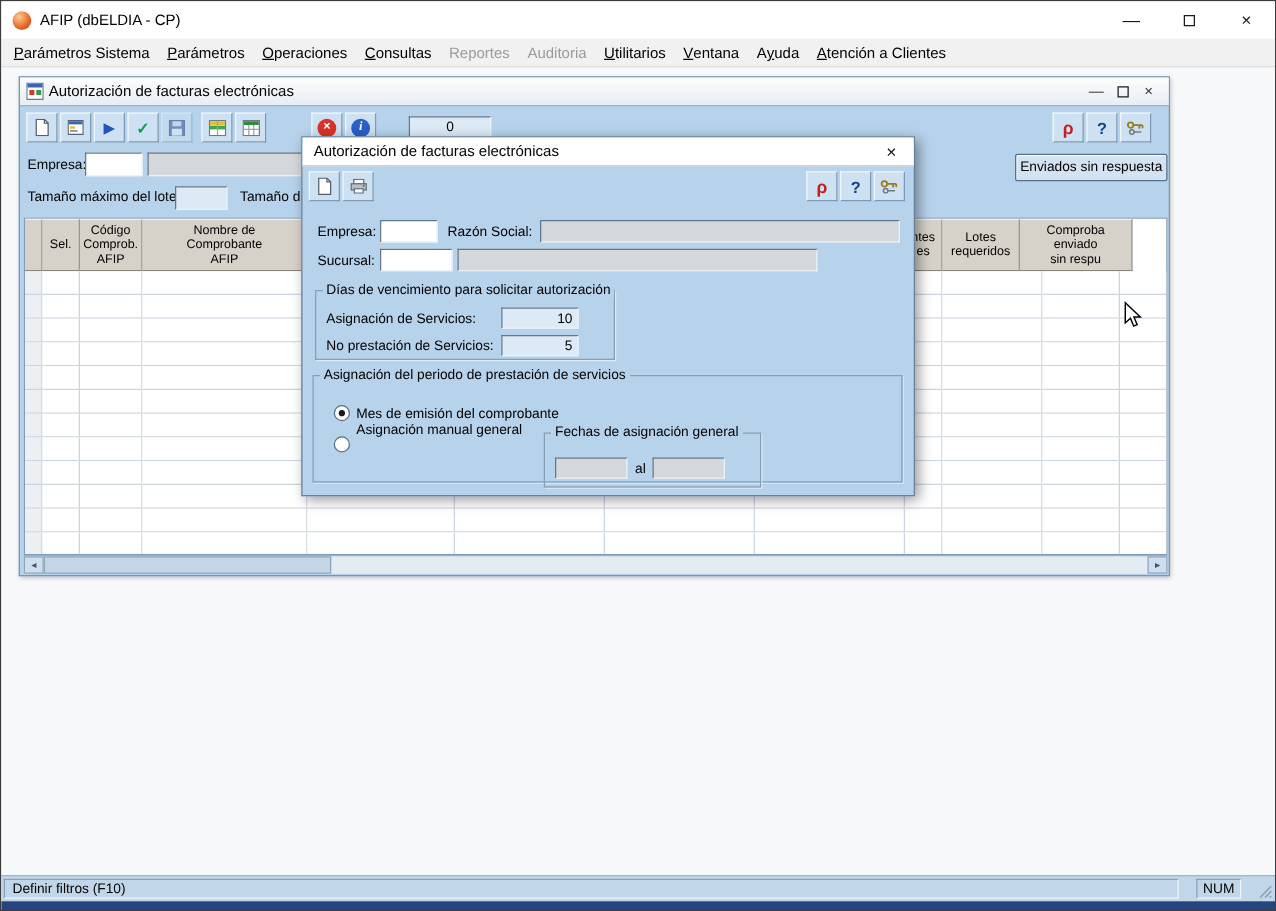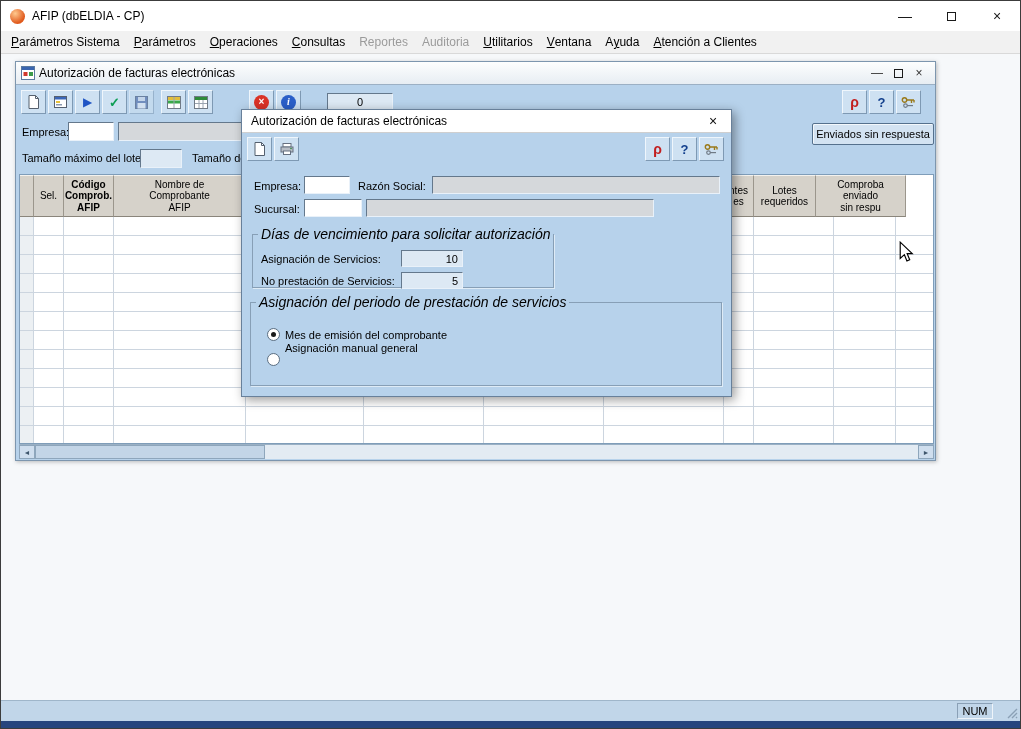--- a/index.html
+++ b/index.html
@@ -65,21 +65,21 @@
   .sb-thumb{width:230px;flex:none;background:#c3d5e7;border:1px solid #8ea6bc;}
   .sb-spacer{flex:1;}
 
   
   .dialog{position:absolute;left:240px;top:55px;width:491px;height:288px;background:#b7d2eb;border:1px solid #68809a;box-shadow:3px 3px 10px rgba(0,0,0,.4);}
   .d-titlebar{height:23px;background:#fff;display:flex;align-items:center;padding-left:9px;border-bottom:1px solid #cfcfcf;}
   .d-title{font-size:12px;}
   .d-close{margin-left:auto;width:36px;height:100%;display:flex;align-items:center;justify-content:center;font-size:14px;color:#111;}
   .d-toolbar{position:absolute;left:5px;top:27px;right:5px;height:26px;display:flex;}
   fieldset{position:absolute;border:1px solid #879fb6;box-shadow:1px 1px 0 rgba(255,255,255,.55);padding:0;}
-  legend{font-size:14px;padding:0 3px;margin-left:5px;white-space:nowrap;font-style:italic;}
+  legend{font-size:11px;padding:0 3px;margin-left:5px;white-space:nowrap;}
   .radio{position:absolute;width:13px;height:13px;border-radius:50%;background:#fff;border:1px solid #5a6e82;}
   .radio.checked::after{content:"";position:absolute;left:3px;top:3px;width:5px;height:5px;border-radius:50%;background:#1a1a1a;}
 
   
   .statusbar{position:absolute;left:0;top:699px;width:100%;height:21px;background:#c1d6e9;border-top:1px solid #9fb6ca;}
   .sb-panel{position:absolute;top:2px;height:16px;border:1px solid;border-color:#8aa0b6 #eef4fa #eef4fa #8aa0b6;font-size:11px;display:flex;align-items:center;padding:0 6px;}
   .strip{position:absolute;left:0;top:720px;width:100%;height:8px;background:#26457d;}
   .cursor{position:absolute;left:897px;top:240px;z-index:60;}
 </style>
 </head>
@@ -217,21 +217,21 @@
       <div class="btn" style="left:796px;top:61px;width:122px;height:22px">Enviados sin respuesta</div>
 
       <span class="flabel" style="left:6px;top:90px">Tamaño máximo del lote:</span>
       <div class="box lite" style="left:124px;top:87px;width:42px"></div>
       <span class="flabel" style="left:176px;top:90px">Tamaño del</span>
 
       <div class="table">
         <div class="thead">
             <div class="th" style="width: 14px;"></div>
             <div class="th" style="width: 30px;">Sel.</div>
-            <div class="th" style="width: 50px; font-weight: bold;">Código
+            <div class="th" style="width: 50px;">Código
 Comprob.
 AFIP</div>
             <div class="th" style="width: 132px;">Nombre de
 Comprobante
 AFIP</div>
             <div class="th" style="width: 118px;"></div>
             <div class="th" style="width: 120px;"></div>
             <div class="th" style="width: 120px;"></div>
             <div class="th" style="width: 120px;"></div>
             <div class="th" style="width: 30px;">ntes
@@ -482,25 +482,32 @@
         <span class="flabel" style="left:8px;top:33px">No prestación de Servicios:</span>
         <div class="box lite num" style="left:148px;top:30px;width:62px;height:17px">5</div>
       </fieldset>
 
       <fieldset style="left:8px;top:184px;width:472px;height:92px">
         <legend>Asignación del periodo de prestación de servicios</legend>
         <span class="radio checked" style="left:16px;top:18px"></span>
         <span class="flabel" style="left:34px;top:19px">Mes de emisión del comprobante</span>
         <span class="radio" style="left:16px;top:43px"></span>
         <span class="flabel" style="left:34px;top:32px">Asignación manual general</span>
+        <fieldset style="left:184px;top:34px;width:174px;height:50px">
+          <legend>Fechas de asignación general</legend>
+          <div class="box gray" style="left:8px;top:14px;width:58px;height:17px"></div>
+          <span class="flabel" style="left:72px;top:17px">al</span>
+          <div class="box gray" style="left:86px;top:14px;width:58px;height:17px"></div>
+        </fieldset>
       </fieldset>
     </div>
   </div>
 
   <div class="statusbar">
+    <div class="sb-panel" style="left:2px;width:940px">Definir filtros (F10)</div>
     <div class="sb-panel" style="left:956px;width:36px;justify-content:center">NUM</div>
     <svg style="position:absolute;right:2px;bottom:2px" width="12" height="12">
         <path d="M11 2 L2 11 M11 6 L6 11 M11 10 L10 11" stroke="#8aa0b6" stroke-width="1.4" fill="none"></path>
       </svg>
   </div>
   <div class="strip"></div>
 
   <svg class="cursor" width="16" height="22" viewBox="0 0 12 19">
       <path d="M1 1 L1 15 L4.6 11.8 L6.8 17.2 L9.2 16.2 L7 10.9 L11.4 10.9 Z" fill="#fff" stroke="#000" stroke-width="1"></path>
     </svg>

